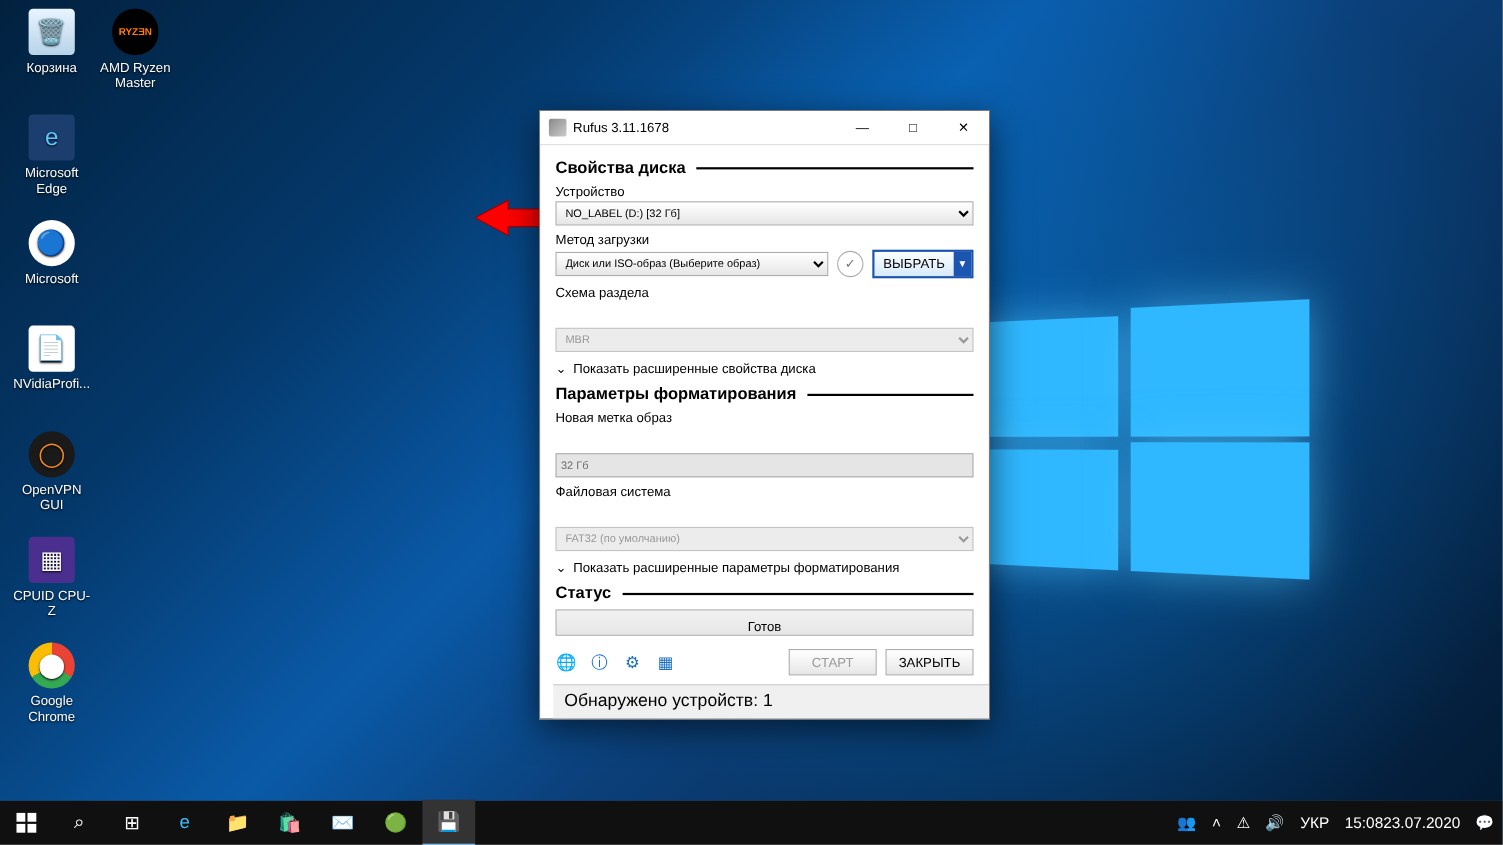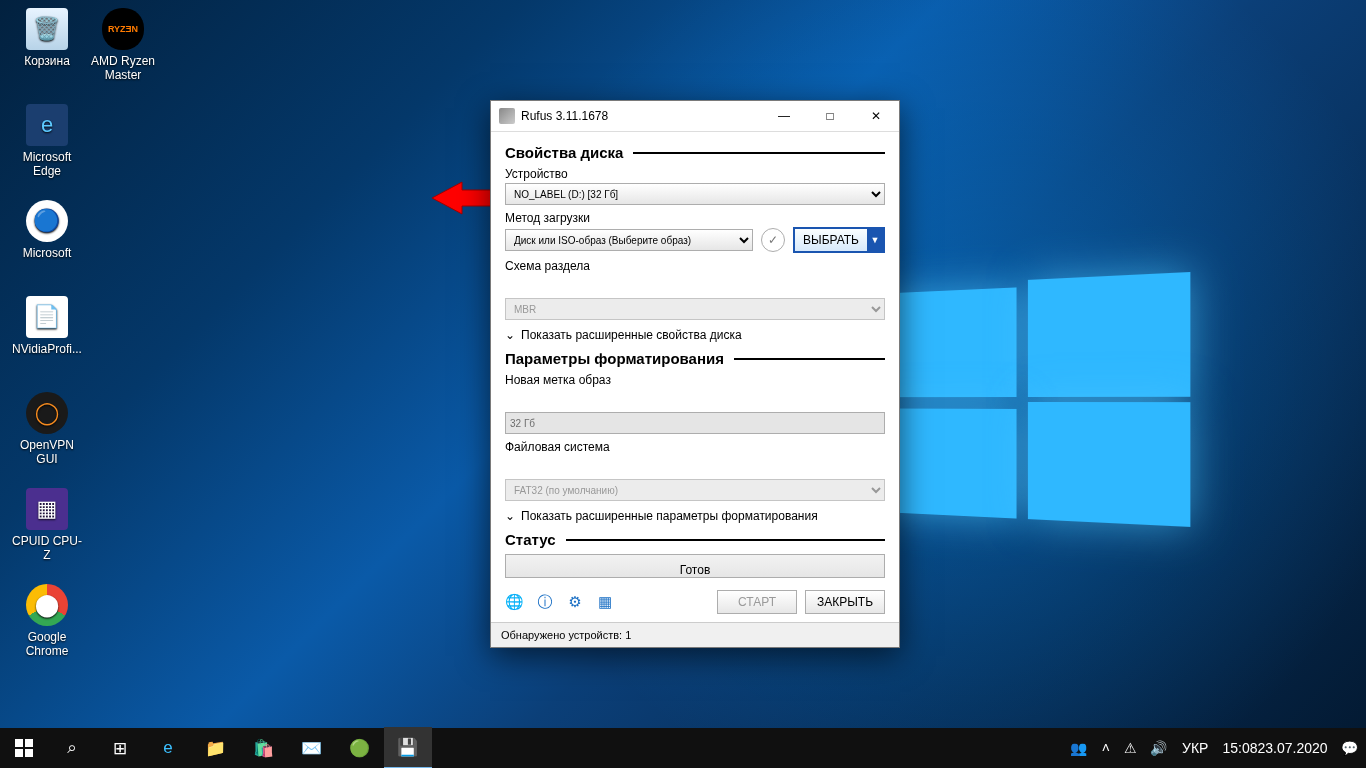--- a/index.html
+++ b/index.html
@@ -41,21 +41,21 @@
   .selbtn{height:22px;border:2px solid #1a55b0;background:linear-gradient(#fafeff,#d7e9fb);display:flex;align-items:center;font-size:12px;padding:0;}
   .selbtn .main{padding:0 8px;font-weight:400;}
   .selbtn .dd{width:16px;align-self:stretch;display:flex;align-items:center;justify-content:center;background:#1a55b0;color:#fff;font-size:9px;}
   .expander{font-size:12px;margin:8px 0;display:flex;align-items:center;gap:6px;cursor:default;}
   .statusbar{height:22px;border:1px solid #adadad;background:linear-gradient(#f2f2f2,#e6e6e6);display:flex;align-items:flex-end;justify-content:center;font-size:12px;margin-top:6px;}
   .btnrow{display:flex;justify-content:space-between;align-items:center;margin-top:12px;}
   .iconset{display:flex;gap:10px;color:#1a6fc4;font-size:15px;}
   .iconset span{width:18px;height:18px;display:flex;align-items:center;justify-content:center;border:1px solid transparent;}
   .btn{width:78px;height:22px;border:1px solid #adadad;background:linear-gradient(#fff,#e7e7e7);font-size:12px;display:flex;align-items:center;justify-content:center;}
   .btn.disabled{color:#9a9a9a;margin-left:28px;}
-  .footer{border-top:1px solid #ccc;padding:6px 10px;font-size:11px;background:#f0f0f0;}
+  .footer{border-top:1px solid #ccc;padding:6px 10px;font-size:16px;background:#f0f0f0;margin-left:12px;}
   .help{position:absolute;right:0;top:0;width:18px;height:18px;border:1px solid #1a6fc4;color:#1a6fc4;border-radius:50%;font-style:italic;font-family:Georgia,serif;display:flex;align-items:center;justify-content:center;font-size:12px;}
   
   .taskbar{position:absolute;bottom:0;left:0;width:1366px;height:40px;background:#101010;display:flex;align-items:center;color:#fff;}
   .tb{width:48px;height:40px;display:flex;align-items:center;justify-content:center;font-size:17px;}
   .tb.active{background:#333;border-bottom:2px solid #76b9ed;}
   .tray{margin-left:auto;display:flex;align-items:center;height:40px;}
   .tray .ti{padding:0 7px;height:40px;display:flex;align-items:center;justify-content:center;font-size:14px;}
   .clock{text-align:center;font-size:12px;line-height:14px;padding:0 8px;}
   .winstart{display:grid;grid-template-columns:8px 8px;grid-template-rows:8px 8px;gap:2px;}
   .winstart div{background:#fff;}

